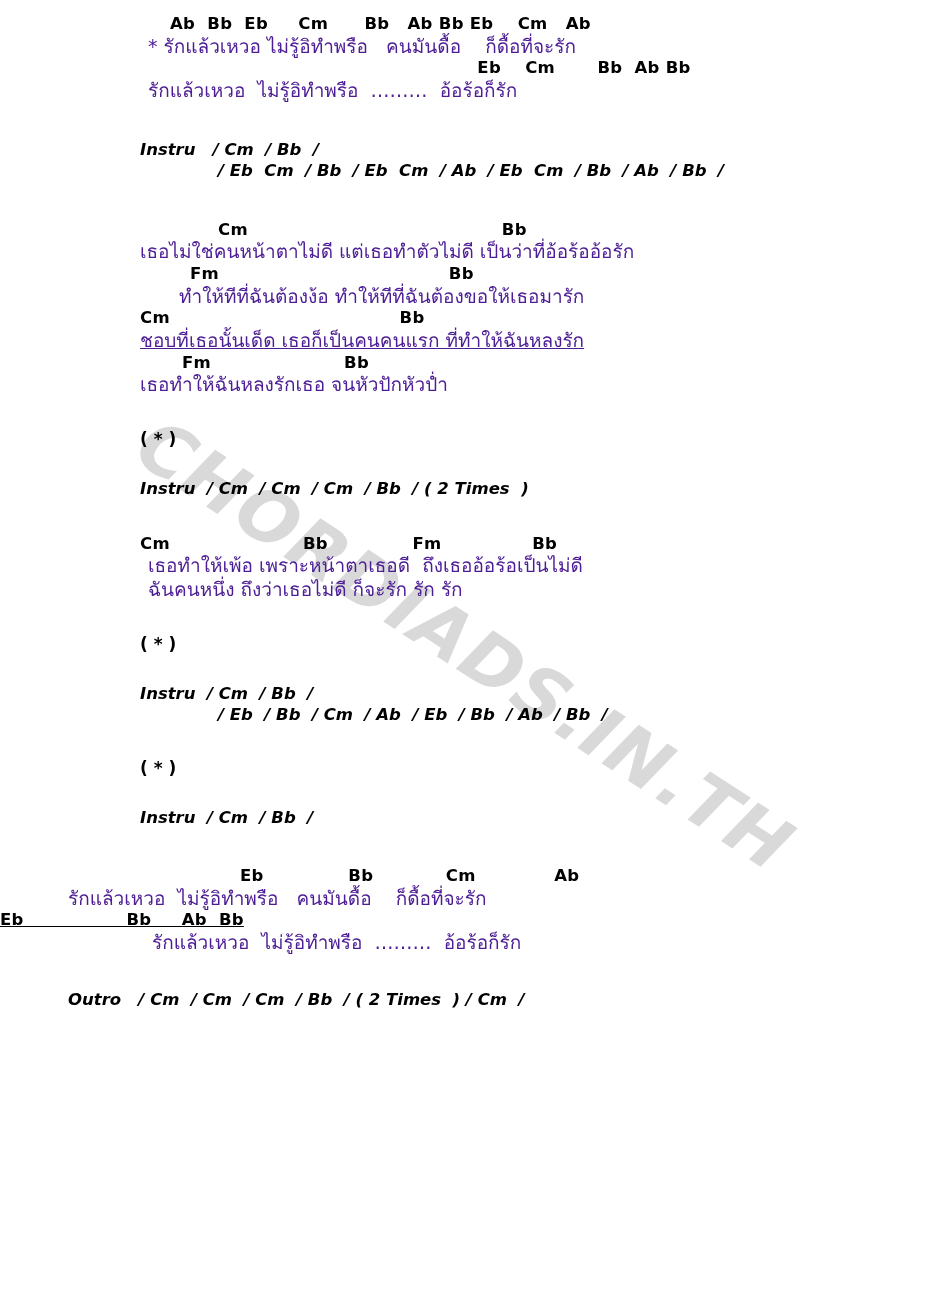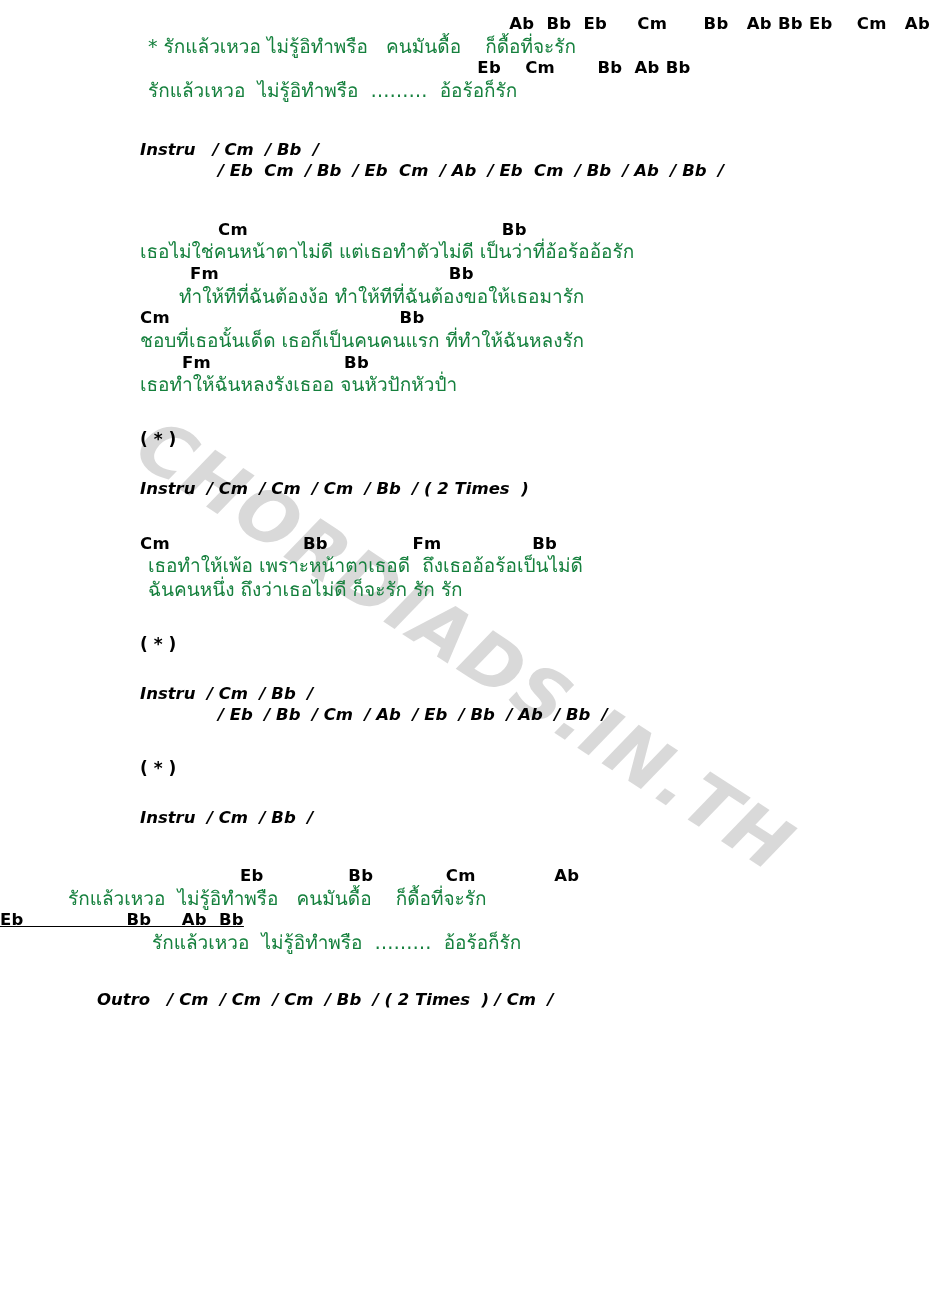--- a/index.html
+++ b/index.html
@@ -60,21 +60,21 @@
     font-size: 16.5px;
     color: #000;
     white-space: pre;
     line-height: 1.25;
     letter-spacing: 0.3px;
   }
 
   .lyrics {
     font-family: "DejaVu Sans", sans-serif;
     font-size: 19px;
-    color: #15803d;
+    color: #4c1d95;
     white-space: pre;
     line-height: 1.25;
   }
 
   .section-line {
     font-family: "DejaVu Sans", sans-serif;
     font-weight: bold;
     font-size: 16.5px;
     white-space: pre;
     line-height: 1.3;
@@ -89,36 +89,36 @@
   }
 </style>
 </head>
 <body>
 
 <div id="sheet">
 
   <div class="watermark">CHORDIADS.IN.TH</div>
 
   <div class="content" id="content">
-      <div class="line chords" style="padding-left: 170px; text-align: right;">Ab  Bb  Eb     Cm      Bb   Ab Bb Eb    Cm   Ab</div>
+      <div class="line chords" style="padding-left: 170px;">Ab  Bb  Eb     Cm      Bb   Ab Bb Eb    Cm   Ab</div>
       <div class="line lyrics" style="padding-left: 148px;">* รักแล้วเหวอ ไม่รู้อิทำพรือ   คนมันดื้อ    ก็ดื้อที่จะรัก</div>
       <div class="line chords" style="padding-left: 238px; text-align: center;">Eb    Cm       Bb  Ab Bb</div>
       <div class="line lyrics" style="padding-left: 148px;">รักแล้วเหวอ  ไม่รู้อิทำพรือ  ………  อ้อร้อก็รัก</div>
       <div style="height: 36px;"></div>
       <div class="line section-line" style="padding-left: 140px;">Instru   / Cm  / Bb  /</div>
       <div class="line section-line" style="padding-left: 218px;">/ Eb  Cm  / Bb  / Eb  Cm  / Ab  / Eb  Cm  / Bb  / Ab  / Bb  /</div>
       <div style="height: 38px;"></div>
       <div class="line chords" style="padding-left: 218px;">Cm                                          Bb</div>
       <div class="line lyrics" style="padding-left: 140px;">เธอไม่ใช่คนหน้าตาไม่ดี แต่เธอทำตัวไม่ดี เป็นว่าที่อ้อร้ออ้อรัก</div>
       <div class="line chords" style="padding-left: 190px;">Fm                                      Bb</div>
       <div class="line lyrics" style="padding-left: 140px; margin-left: 39px;">ทำให้ทีที่ฉันต้องง้อ ทำให้ทีที่ฉันต้องขอให้เธอมารัก</div>
       <div class="line chords" style="padding-left: 140px;">Cm                                      Bb</div>
-      <div class="line lyrics" style="padding-left: 140px;">ชอบที่เธอนั้นเด็ด เธอก็เป็นคนคนแรก ที่ทำให้ฉันหลงรัก</div>
+      <div class="line lyrics" style="padding-left: 140px; text-decoration: underline;">ชอบที่เธอนั้นเด็ด เธอก็เป็นคนคนแรก ที่ทำให้ฉันหลงรัก</div>
       <div class="line chords" style="padding-left: 182px;">Fm                      Bb</div>
-      <div class="line lyrics" style="padding-left: 140px;">เธอทำให้ฉันหลงรังเธออ จนหัวปักหัวป่ำ</div>
+      <div class="line lyrics" style="padding-left: 140px;">เธอทำให้ฉันหลงรักเธอ จนหัวปักหัวป่ำ</div>
       <div style="height: 34px;"></div>
       <div class="line marker" style="padding-left: 140px;">( * )</div>
       <div style="height: 30px;"></div>
       <div class="line section-line" style="padding-left: 140px;">Instru  / Cm  / Cm  / Cm  / Bb  / ( 2 Times  )</div>
       <div style="height: 34px;"></div>
       <div class="line chords" style="padding-left: 140px;">Cm                      Bb              Fm               Bb</div>
       <div class="line lyrics" style="padding-left: 148px;">เธอทำให้เพ้อ เพราะหน้าตาเธอดี  ถึงเธออ้อร้อเป็นไม่ดี</div>
       <div class="line lyrics" style="padding-left: 148px;">ฉันคนหนึ่ง ถึงว่าเธอไม่ดี ก็จะรัก รัก รัก</div>
       <div style="height: 34px;"></div>
       <div class="line marker" style="padding-left: 140px;">( * )</div>
@@ -128,16 +128,16 @@
       <div style="height: 34px;"></div>
       <div class="line marker" style="padding-left: 140px;">( * )</div>
       <div style="height: 30px;"></div>
       <div class="line section-line" style="padding-left: 140px;">Instru  / Cm  / Bb  /</div>
       <div style="height: 38px;"></div>
       <div class="line chords" style="padding-left: 240px;">Eb              Bb            Cm             Ab</div>
       <div class="line lyrics" style="padding-left: 68px;">รักแล้วเหวอ  ไม่รู้อิทำพรือ   คนมันดื้อ    ก็ดื้อที่จะรัก</div>
       <div class="line chords" style=" text-decoration: underline;">Eb                 Bb     Ab  Bb</div>
       <div class="line lyrics" style="padding-left: 152px;">รักแล้วเหวอ  ไม่รู้อิทำพรือ  ………  อ้อร้อก็รัก</div>
       <div style="height: 34px;"></div>
-      <div class="line section-line" style="padding-left: 97px;">Outro   / Cm  / Cm  / Cm  / Bb  / ( 2 Times  ) / Cm  /</div>
+      <div class="line section-line" style="padding-left: 68px;">Outro   / Cm  / Cm  / Cm  / Bb  / ( 2 Times  ) / Cm  /</div>
     </div>
 
 </div>
 
 </body></html>

